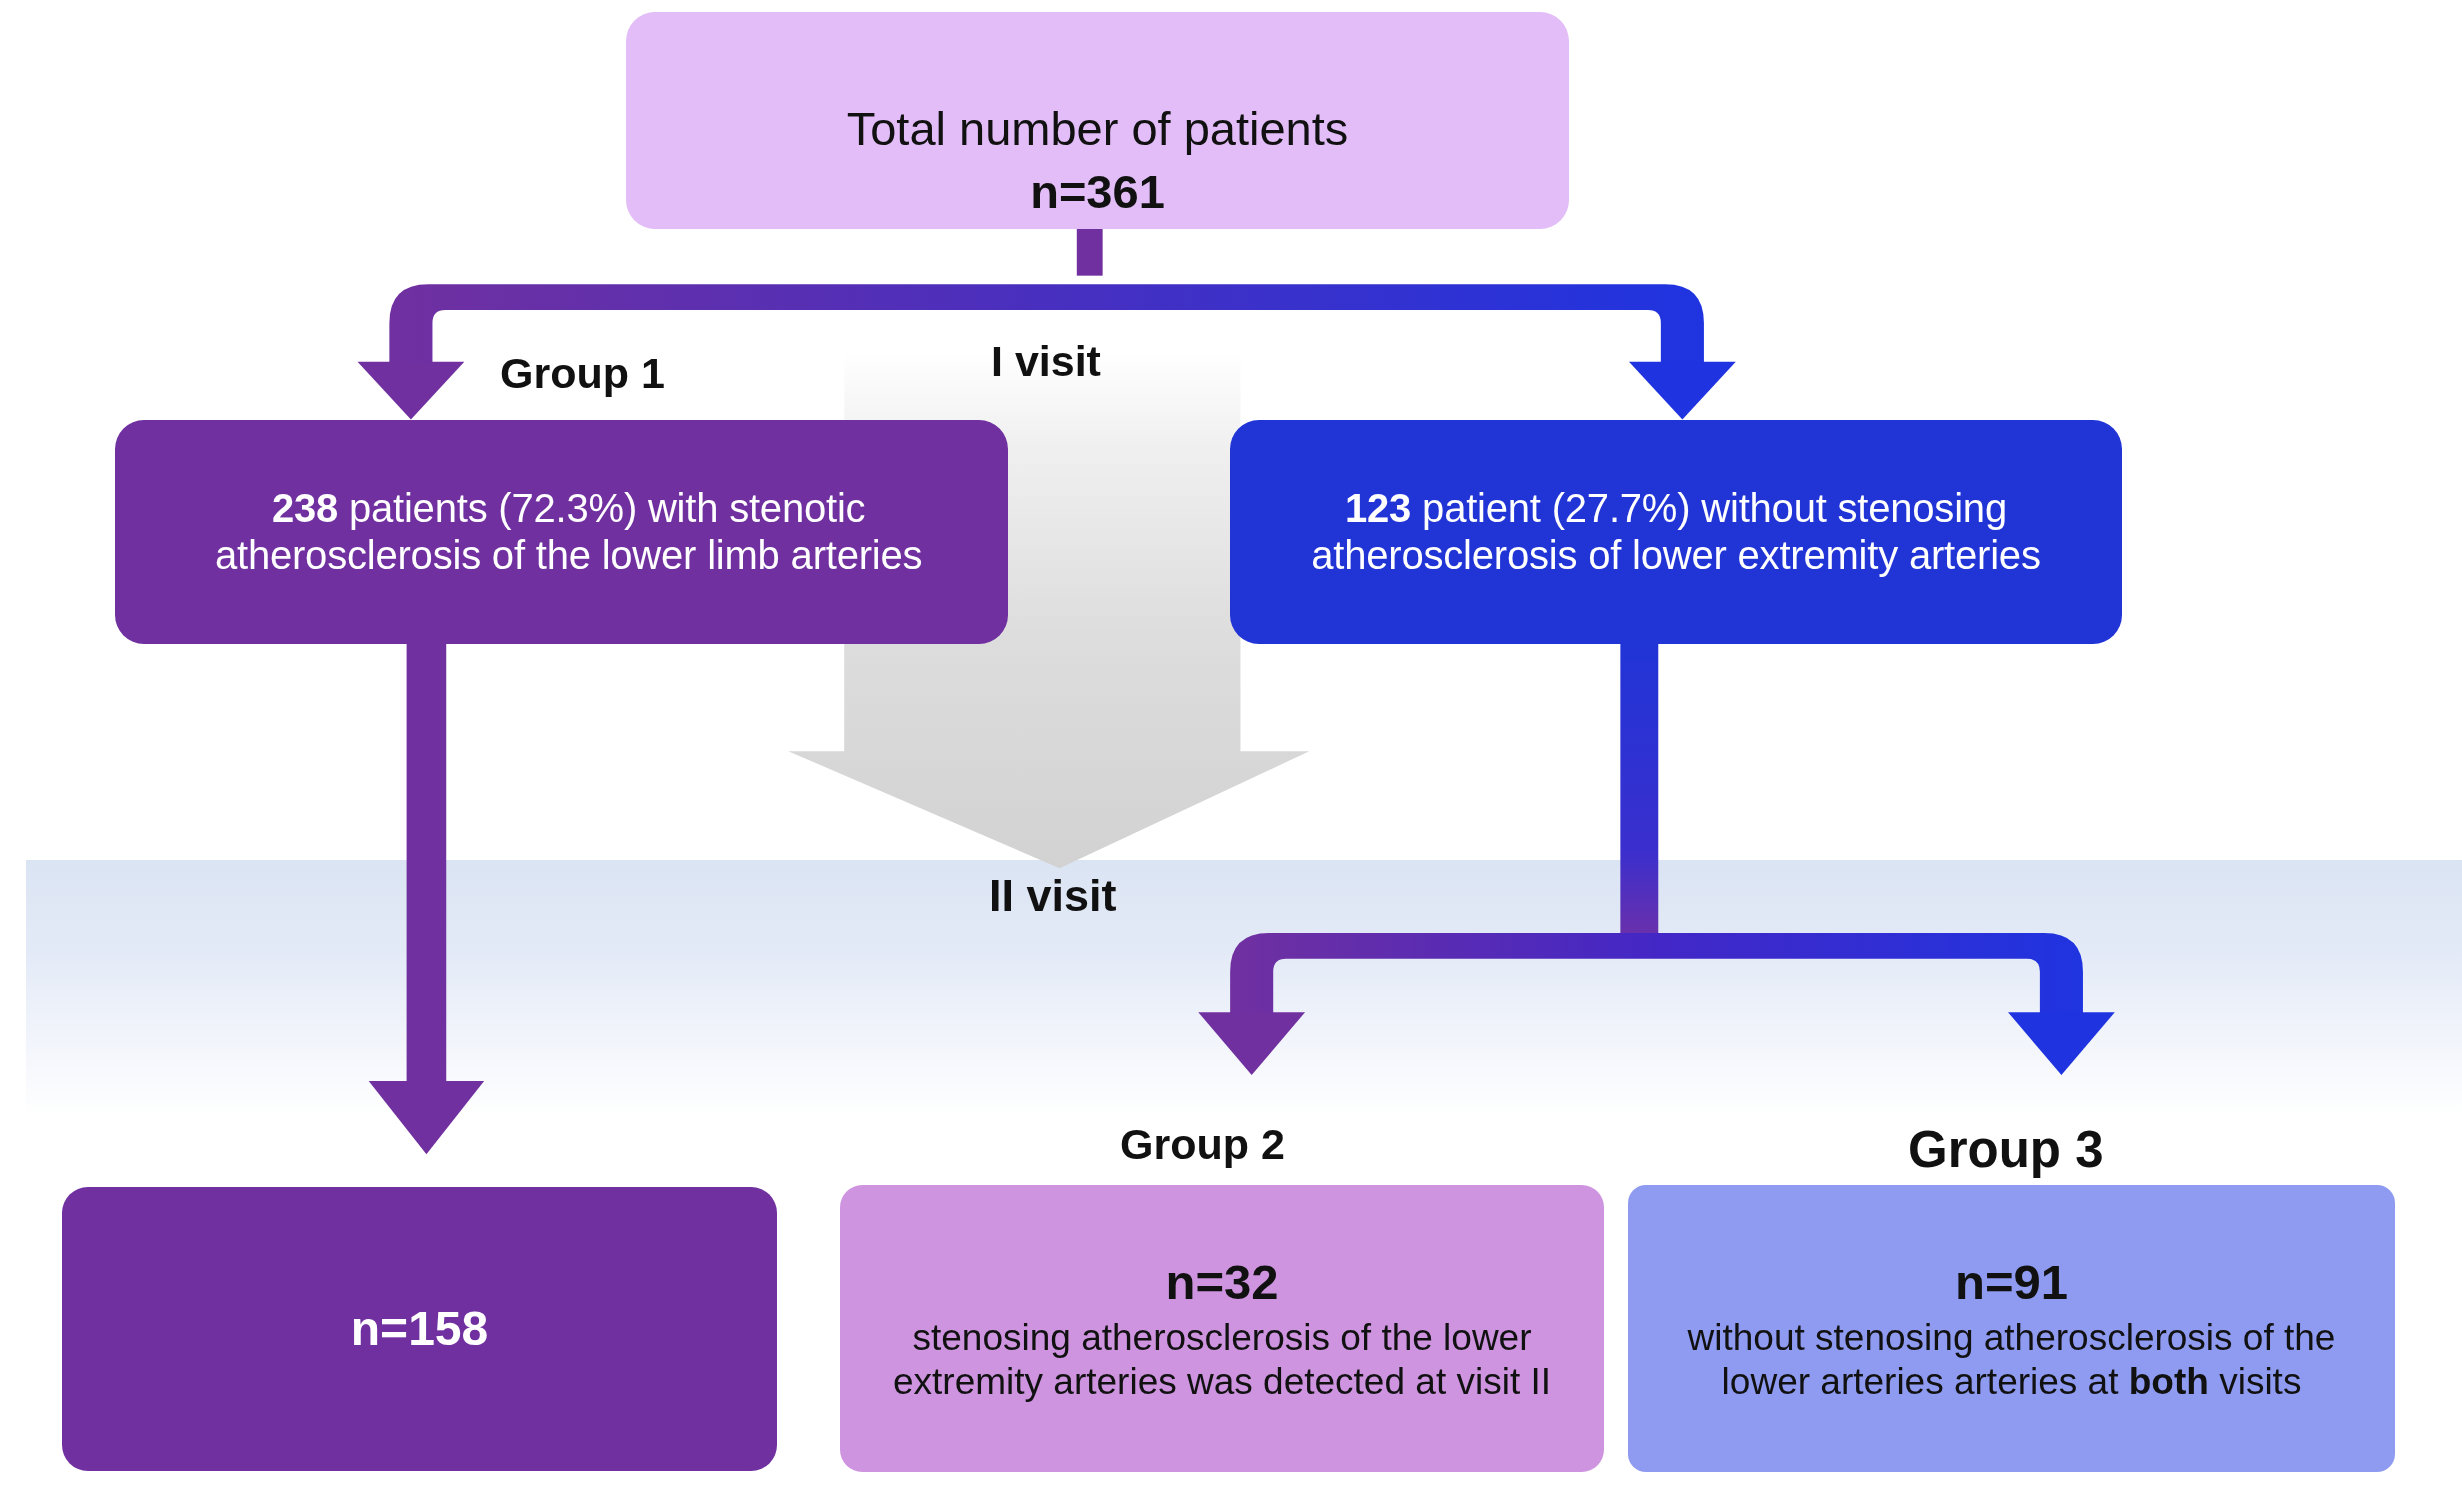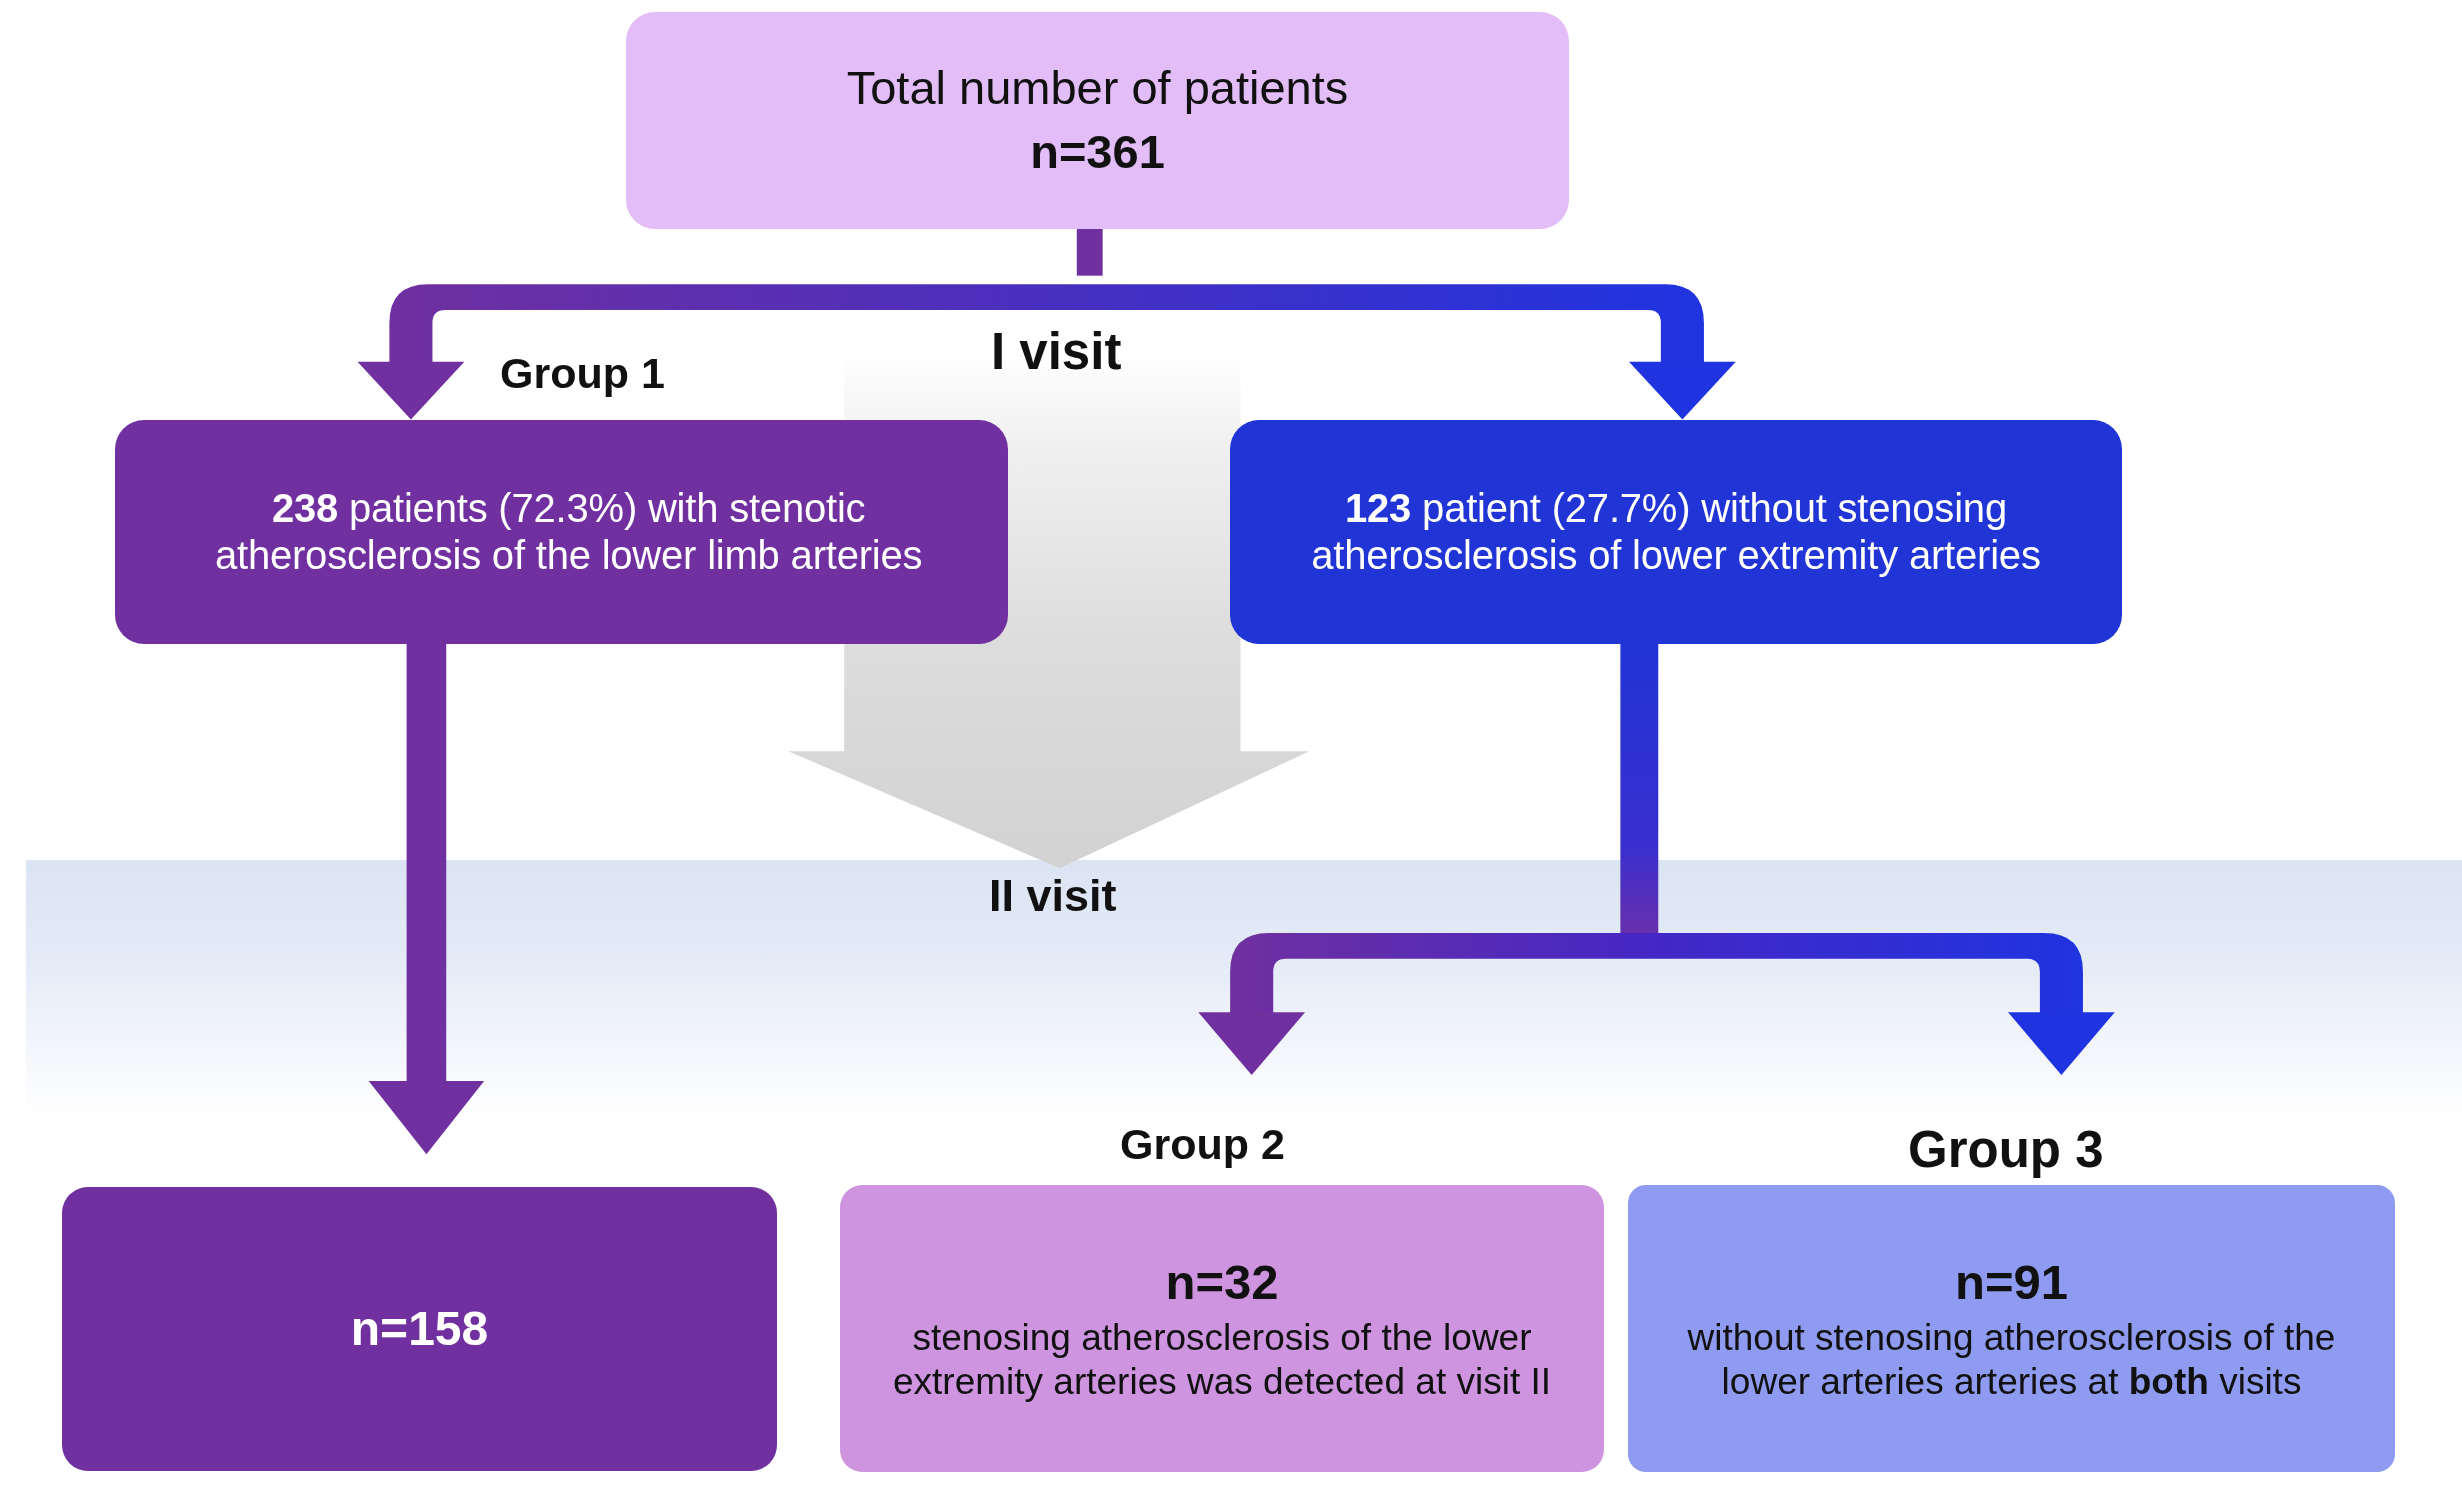--- a/index.html
+++ b/index.html
@@ -38,20 +38,21 @@
     padding:8.6px 20.7px;
   }
   .node .ln{display:block;width:100%;}
 
   
   .n-total{
     left:626px; top:12px; width:943px; height:217px;
     background:#e2bdf7;
     color:#111111;
     font-size:47px;
+    justify-content:flex-end;
   }
   .n-total .ln1{font-weight:400;margin-bottom:8.6px;}
   .n-total .ln2{font-weight:700;}
 
   
   .n-g1{
     left:115px; top:420px; width:893px; height:224px;
     background:#7030a0;
     color:#ffffff;
     font-size:40px;
@@ -104,21 +105,21 @@
   .n-g3 b{font-weight:700;}
 
   
   .lbl{
     position:absolute;
     font-weight:700;
     color:#111111;
     white-space:nowrap;
   }
   .lbl-group1{left:500px; top:349px; font-size:43px;}
-  .lbl-ivisit {left:991px; top:322px; font-size:51px;}
+  .lbl-ivisit {left:991px; top:337px; font-size:43px;}
   .lbl-iivisit{left:989px; top:870px; font-size:45px;}
   .lbl-group2 {left:1120px; top:1120px; font-size:43px;}
   .lbl-group3 {left:1908px; top:1120px; font-size:51px;}
 
   
   .followup{
     position:absolute;
     left:879px; top:672px;
     width:362px;
     text-align:center;

